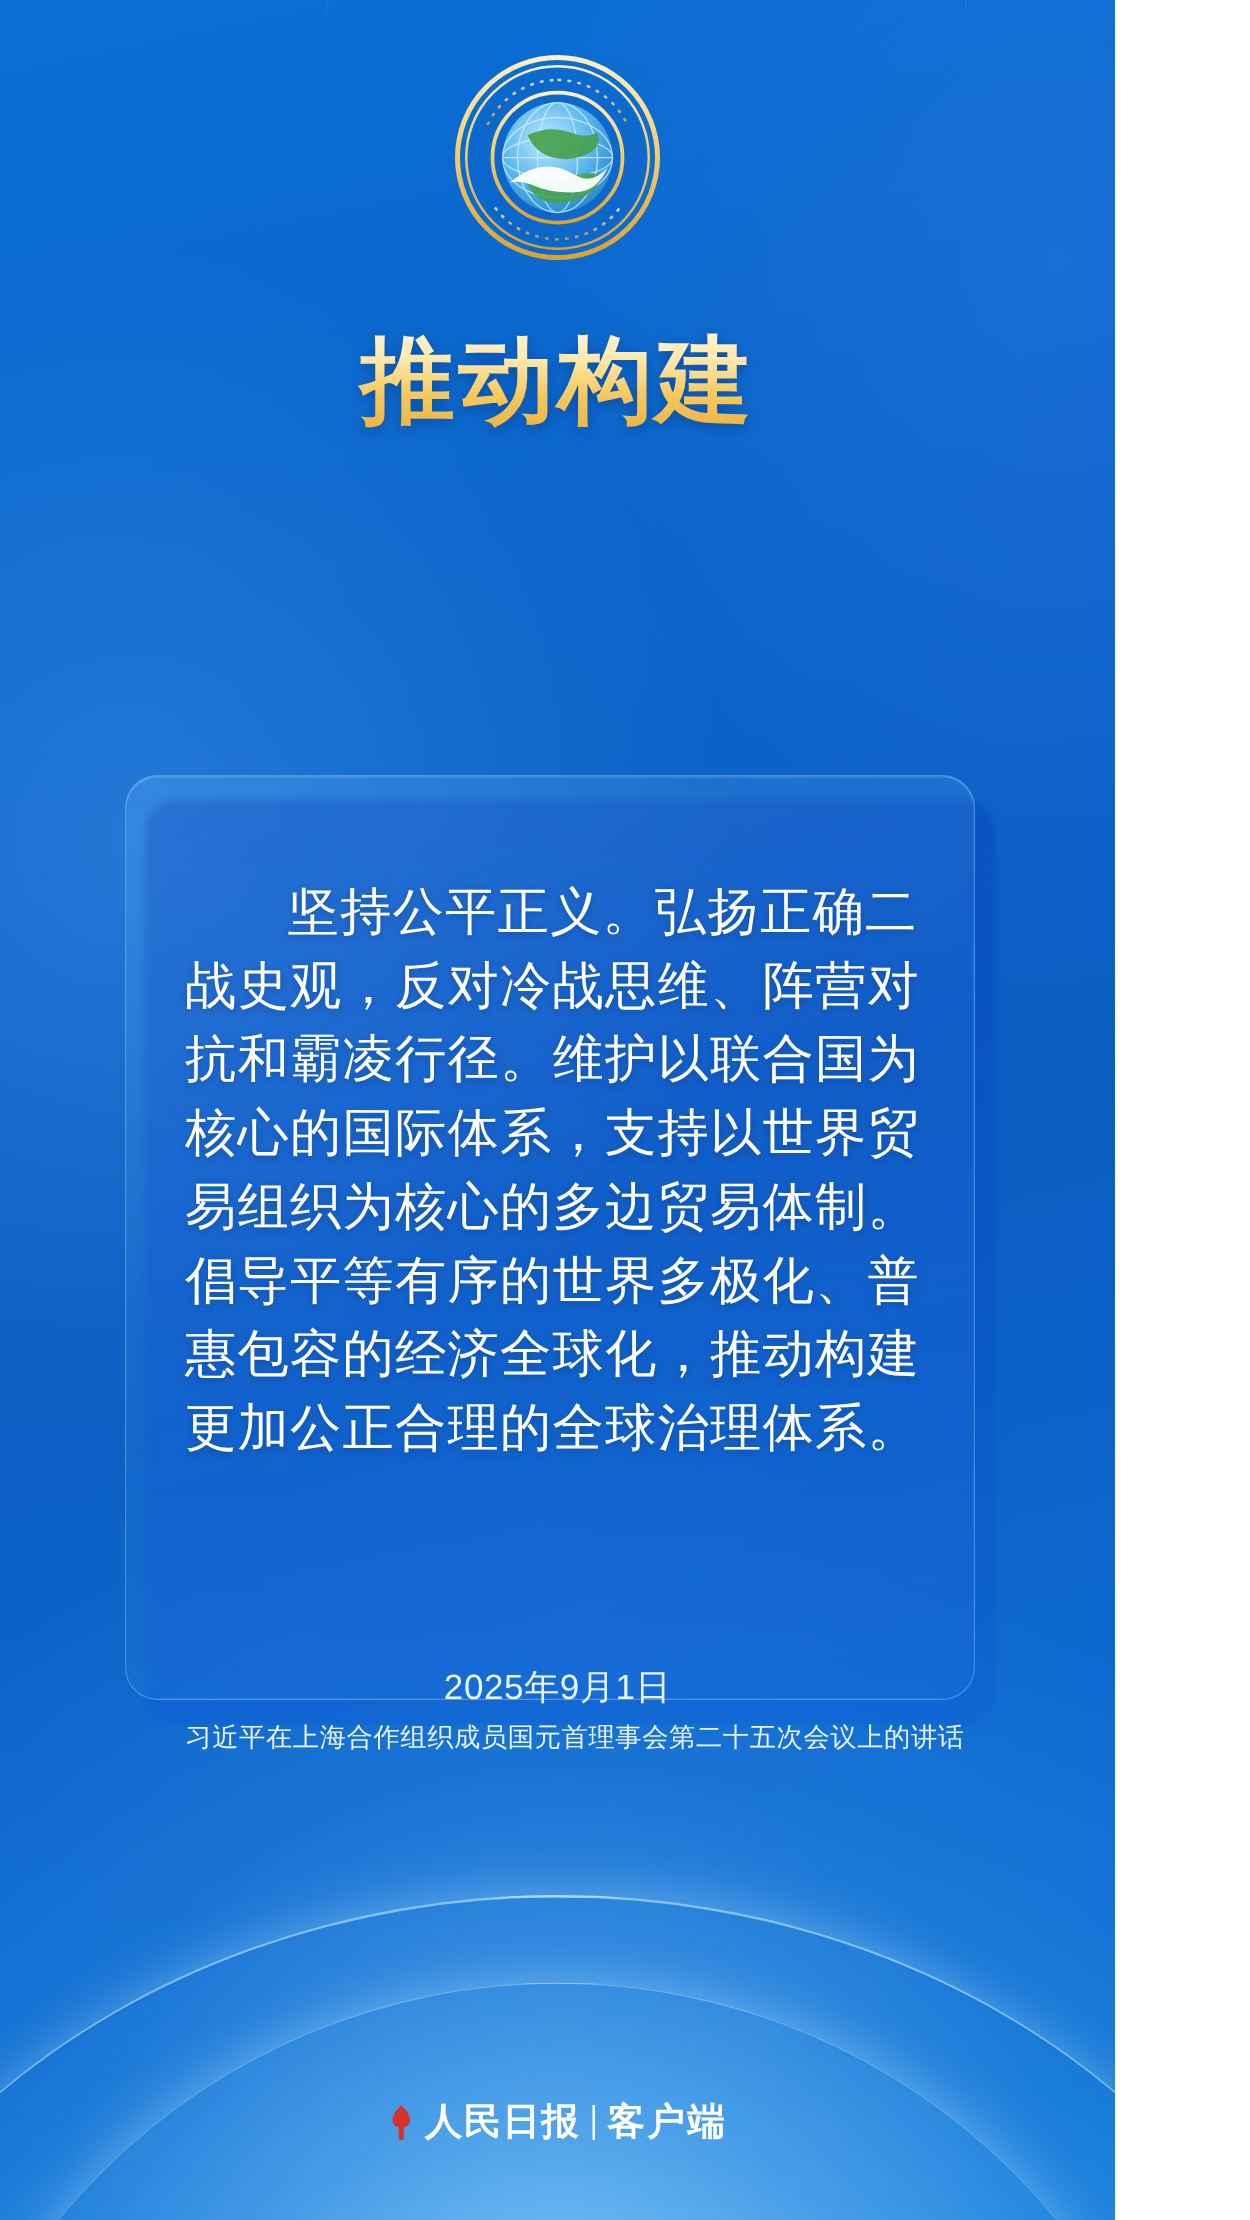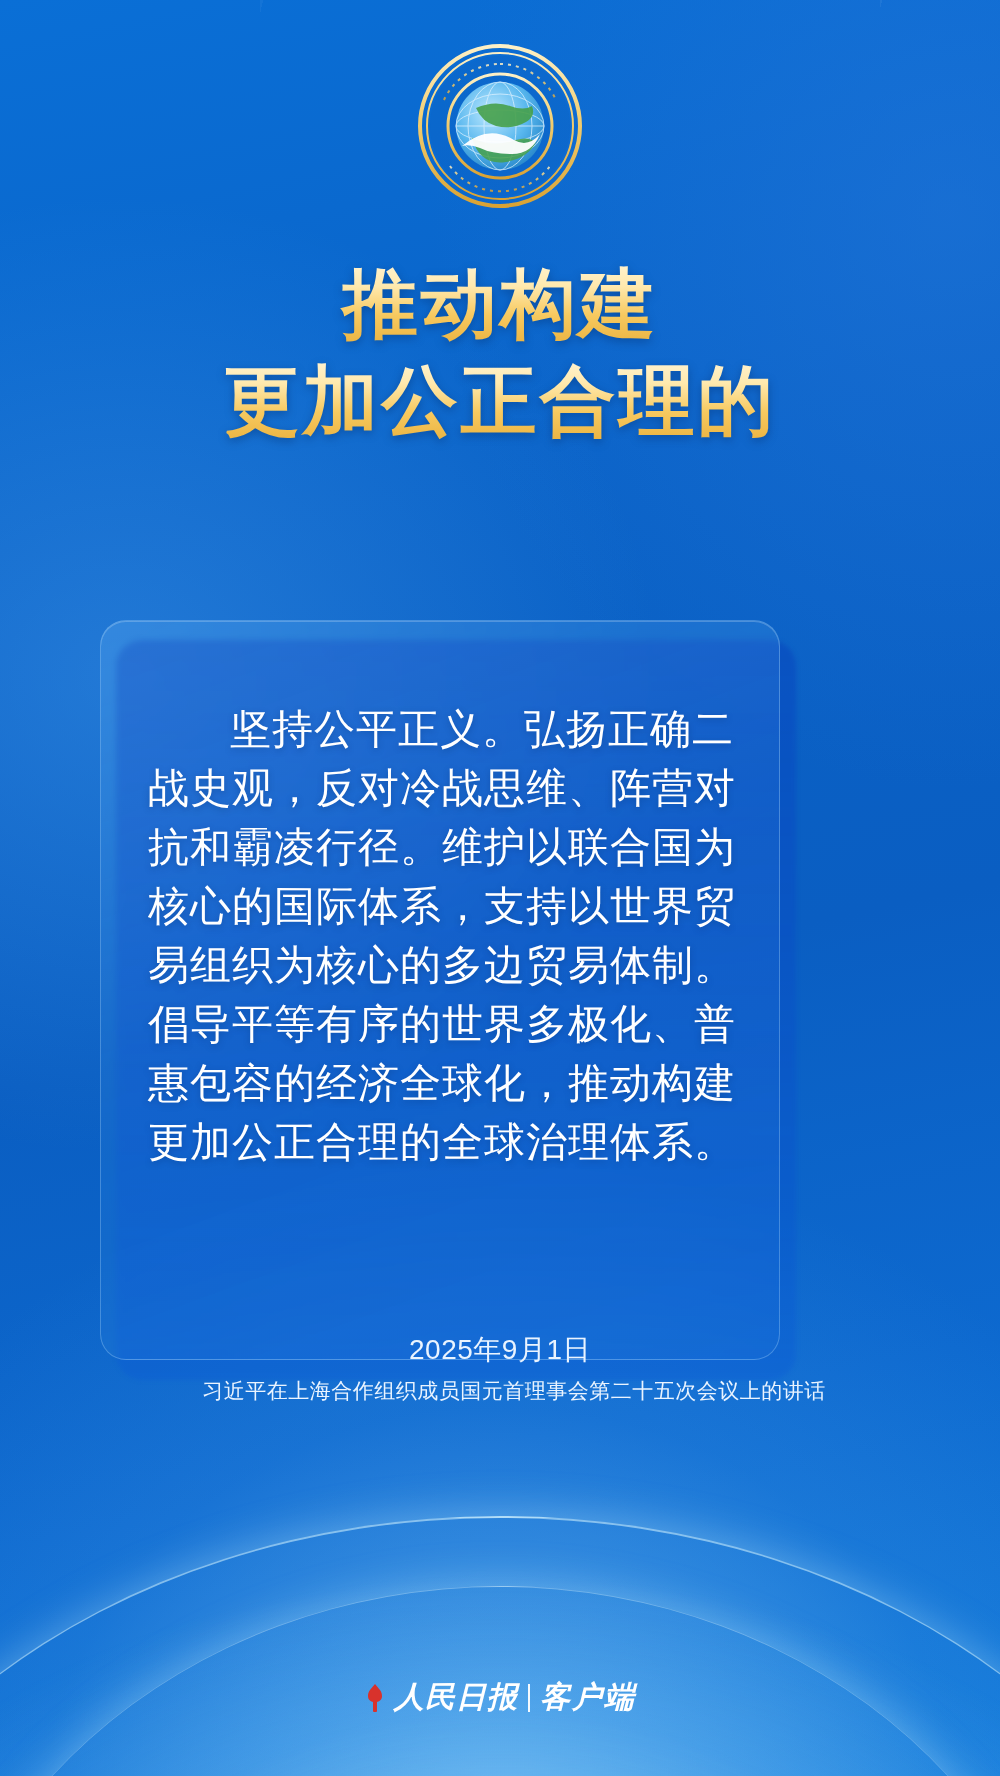--- a/index.html
+++ b/index.html
@@ -3,21 +3,21 @@
 <meta charset="utf-8">
 <style>
   * { margin:0; padding:0; box-sizing:border-box; }
   html, body {
     width:1000px; height:1776px;
     font-family:"Liberation Sans", sans-serif;
     overflow:hidden;
   }
   #poster {
     position:relative;
-    width:1000px; height:1776px;
+    width:892px; height:1776px;
     background:
       radial-gradient(ellipse 120% 60% at 50% 102%, rgba(150,215,255,0.55) 0%, rgba(90,175,245,0.15) 38%, rgba(0,0,0,0) 62%),
       radial-gradient(ellipse 90% 45% at 12% 38%, rgba(90,175,250,0.30) 0%, rgba(0,0,0,0) 60%),
       radial-gradient(ellipse 80% 50% at 95% 12%, rgba(40,120,220,0.45) 0%, rgba(0,0,0,0) 65%),
       linear-gradient(168deg, #0a6fd6 0%, #0a63c8 28%, #0a5ec2 55%, #0d69cf 78%, #1178d8 100%);
     overflow:hidden;
   }
   
   #poster::before {
     content:"";
@@ -123,21 +123,20 @@
     letter-spacing:0.5px;
     margin-left:28px;
   }
 
   
   .footer {
     position:absolute;
     left:0; right:0; bottom:58px;
     display:flex; align-items:center; justify-content:center;
     gap:0px;
-    font-style:italic;
   }
   .footer .rmrb {
     font-family:"DejaVu Serif", serif;
     font-weight:bold;
     font-size:30px;
     color:#ffffff;
     letter-spacing:1px;
     display:flex; align-items:center; gap:8px;
   }
   .footer .torch {
@@ -202,21 +201,20 @@
       <g stroke="url(#gold)" stroke-width="2" opacity="0.85" fill="none">
         <path d="M84 22 a62 62 0 0 1 56 36" stroke-dasharray="3 5"></path>
         <path d="M28 58 a62 62 0 0 1 56 -36" stroke-dasharray="3 5"></path>
         <path d="M34 124 a62 62 0 0 0 100 0" stroke-dasharray="3 5"></path>
       </g>
     </svg>
   </div>
 
   <div class="headline">
     <div class="line">推动构建</div>
-    <div class="line">更加公正合理的</div>
   </div>
 
   <div class="card-shadow"></div>
   <div class="card"></div>
   <div class="quote">坚持公平正义。弘扬正确二战史观，反对冷战思维、阵营对抗和霸凌行径。维护以联合国为核心的国际体系，支持以世界贸易组织为核心的多边贸易体制。倡导平等有序的世界多极化、普惠包容的经济全球化，推动构建更加公正合理的全球治理体系。</div>
 
   <div class="source">
     <div class="date">2025年9月1日</div>
     <div class="ref">习近平在上海合作组织成员国元首理事会第二十五次会议上的讲话</div>
   </div>

